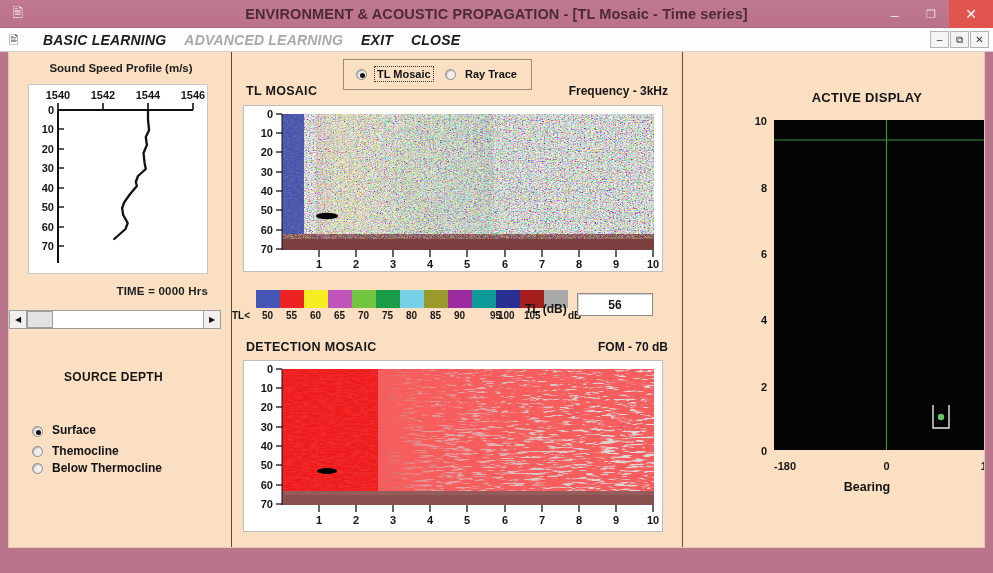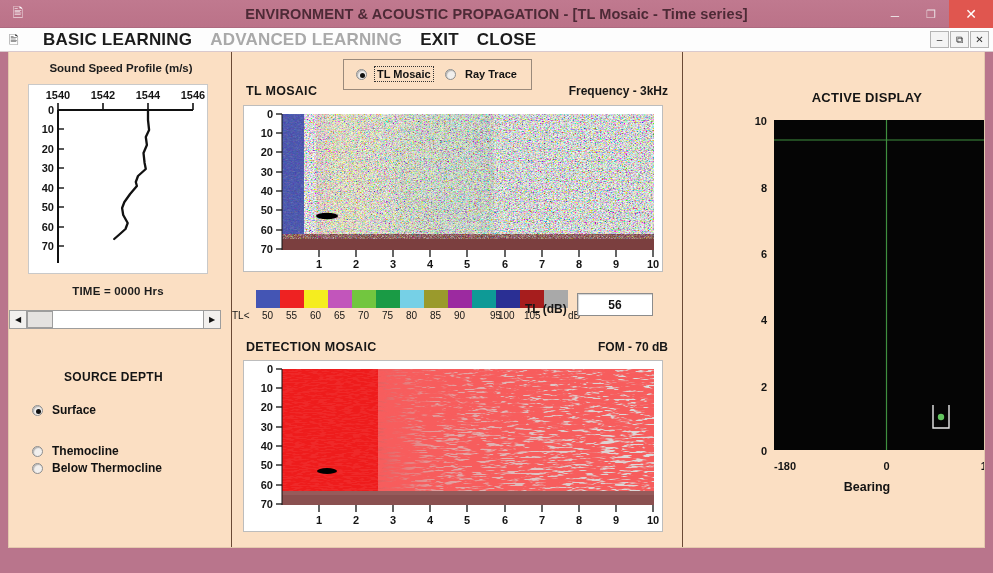--- a/index.html
+++ b/index.html
@@ -46,22 +46,22 @@
     position: absolute; left: 0; top: 28px; width: 993px; height: 24px;
     background: #fdfdfd;
     border-bottom: 1px solid #d9c9cd;
     display: flex; align-items: center;
   }
   .menu-app-icon {
     margin-left: 9px; margin-right: 9px; width: 16px; height: 14px;
     color: #3a3a3a; font-size: 12px; line-height: 14px;
   }
   .menu-item {
-    font-size: 17px; font-weight: bold; color: #1c1c1c;
-    padding: 0 9px; letter-spacing: .2px; white-space: nowrap;
+    font-size: 14px; font-weight: bold; color: #1c1c1c;
+    padding: 0 9px; letter-spacing: .2px; white-space: nowrap; font-style: italic;
   }
   .menu-item.disabled { color: #a9a9a9; font-weight: bold; }
   .mdi-btns { position: absolute; right: 4px; top: 3px; display: flex; gap: 1px; }
   .mdi-btn {
     width: 19px; height: 17px; border: 1px solid #b4b4b4; background: #f4f4f4;
     font-size: 10px; color: #333; display: flex; align-items: center; justify-content: center;
   }
 
   
   .client {
@@ -83,21 +83,21 @@
     position: absolute; left: 32px; top: 10px; width: 160px; text-align: center;
     font-size: 11.5px; font-weight: bold; color: #1d1d1d;
   }
   .ssp-box {
     position: absolute; left: 19px; top: 32px; width: 180px; height: 190px;
     background: #fff; border: 1px solid #c9c9c9;
   }
   .ssp-svg { display:block; }
 
   .time-label {
-    position: absolute; left: 19px; top: 233px; width: 180px; text-align: center;
+    position: absolute; left: 19px; top: 233px; width: 180px; text-align: right;
     font-size: 11.5px; font-weight: bold; color: #1d1d1d; letter-spacing: .2px;
   }
 
   .hscroll {
     position: absolute; left: 0px; top: 258px; width: 212px; height: 19px;
     background: #fbdfc3;
     display: flex; align-items: stretch;
   }
   .sb-arrow {
     width: 18px; background: #f2f0ee; border: 1px solid #9d9d9d;
@@ -105,21 +105,21 @@
     font-size: 8px; color: #111;
   }
   .sb-track { flex: 1; background: #ffffff; border: 1px solid #9d9d9d; border-left: none; border-right: none; position: relative; }
   .sb-thumb { position:absolute; left: 0; top: 0; width: 26px; height: 100%; background: #e4e2e0; border: 1px solid #9d9d9d;}
 
   .src-title {
     position: absolute; left: 28px; top: 318px;
     font-size: 12px; font-weight: bold; color: #141414; letter-spacing: .3px; margin-left: 27px;
   }
   .radio-row { position: absolute; display: flex; align-items: center; }
-  .radio-row.r1 { left: 23px; top: 351px; }
+  .radio-row.r1 { left: 23px; top: 371px; align-items: flex-end; }
   .radio-row.r2 { left: 23px; top: 380px; margin-top: 12px; }
   .radio-row.r3 { left: 23px; top: 409px; }
   .radio-dot {
     width: 11px; height: 11px; border-radius: 50%;
     background: #f1efed; border: 1px solid #8d8d8d;
     box-shadow: inset 1px 1px 1px rgba(0,0,0,.25);
     margin-right: 9px; position: relative; flex: none;
   }
   .radio-dot.on::after {
     content: ""; position: absolute; left: 3px; top: 3px;
@@ -151,21 +151,21 @@
   .plot-frame {
     position: absolute; background: #fff; border: 1px solid #bdbdbd;
   }
   .plot-tl { left: 11px; top: 53px; width: 420px; height: 167px; }
   .plot-det { left: 11px; top: 308px; width: 420px; height: 172px; }
 
   .legend-wrap { position: absolute; left: 0px; top: 238px; width: 440px; height: 40px; }
   .legend-sw { position: absolute; top: 0; width: 24px; height: 18px; }
   .legend-lbls {
     position: absolute; top: 20px; left: 0; width: 440px; height: 14px;
-    font-size: 10px; font-weight: normal; color: #161616;
+    font-size: 10px; font-weight: bold; color: #161616;
   }
   .legend-lbls span { position: absolute; top: 0; }
 
   .tl-db-label {
     position: absolute; left: 293px; top: 12px;
     font-size: 12px; font-weight: bold; color: #161616;
   }
   .tl-db-box {
     position: absolute; left: 345px; top: 3px; width: 76px; height: 23px;
     background: #fff; border: 1px solid #8c8c8c;

